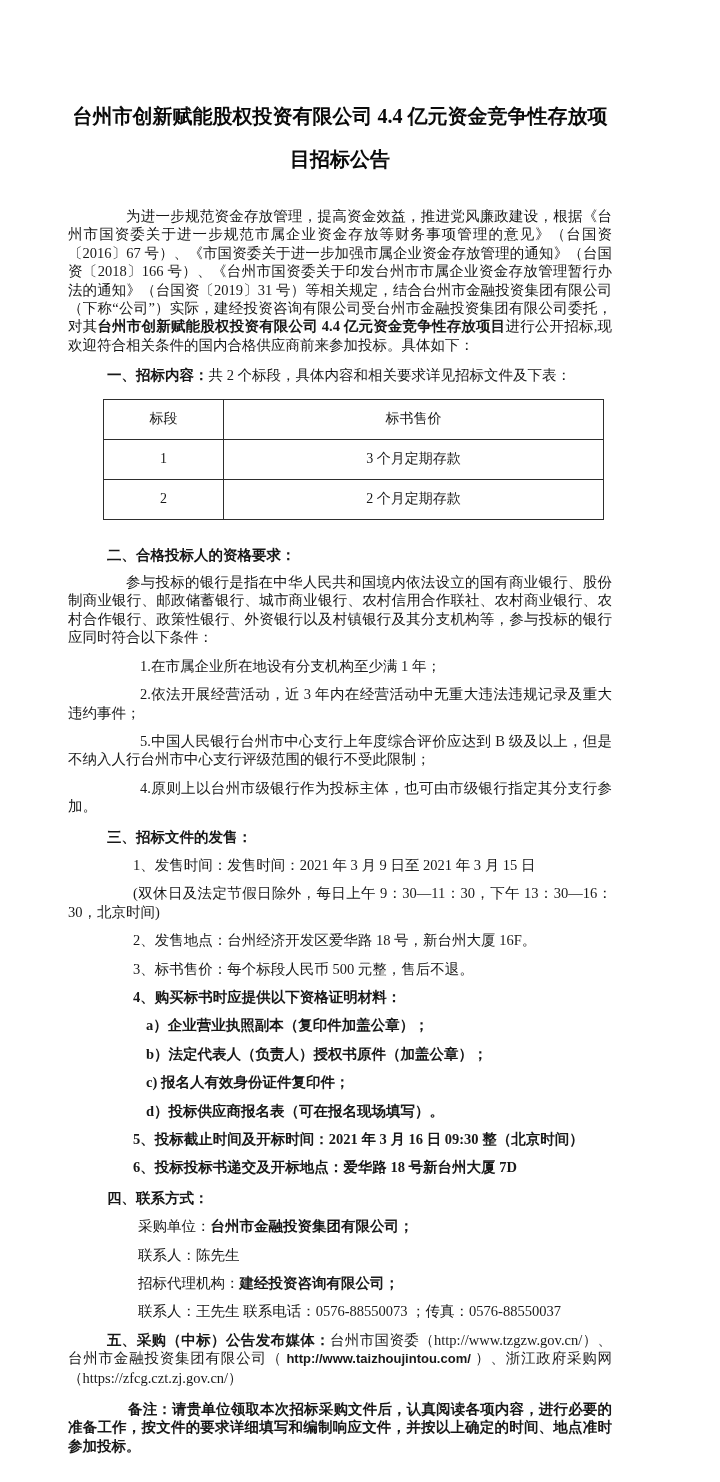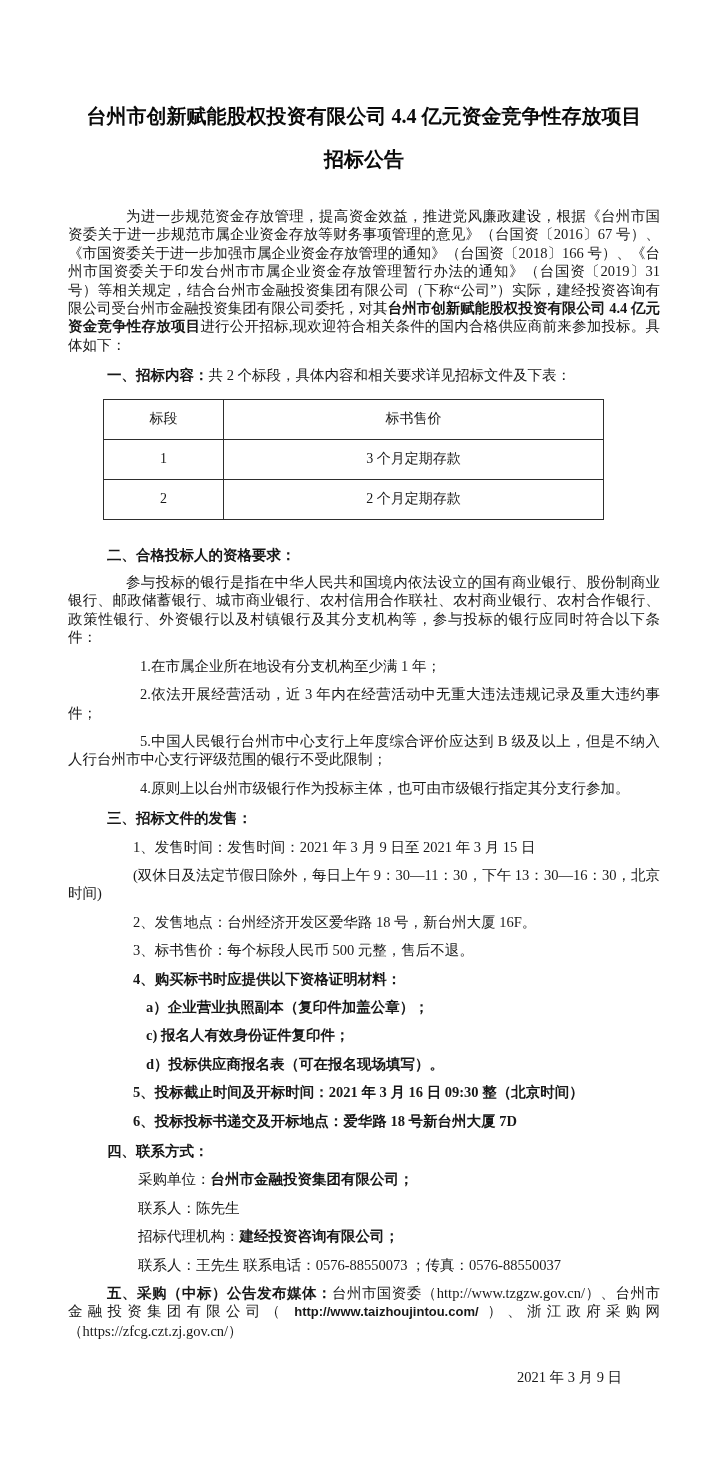--- a/index.html
+++ b/index.html
@@ -9,21 +9,21 @@
     background: #ffffff;
     overflow: hidden;
     font-family: "Liberation Serif", "DejaVu Serif", serif;
     font-size: 14.5px;
     color: #181818;
   }
   * { box-sizing: border-box; }
   .page {
     width: 720px;
     height: 1482px;
-    padding: 95px 60px 0 68px;
+    padding: 95px 108px 0 68px;
     background: #ffffff;
     position: relative;
   }
   .doc-title {
     font-size: 20px;
     font-weight: bold;
     color: #0a0a0a;
     text-align: center;
     line-height: 43px;
     max-width: 556px;
@@ -109,29 +109,31 @@
   <p class="item ind-num2">5.中国人民银行台州市中心支行上年度综合评价应达到 B 级及以上，但是不纳入人行台州市中心支行评级范围的银行不受此限制；</p>
   <p class="item ind-num2">4.原则上以台州市级银行作为投标主体，也可由市级银行指定其分支行参加。</p>
 
   <p class="p ind-sec sec-head">三、招标文件的发售：</p>
   <p class="item ind-num3">1、发售时间：发售时间：2021 年 3 月 9 日至 2021 年 3 月 15 日</p>
   <p class="item ind-num3">(双休日及法定节假日除外，每日上午 9：30—11：30，下午 13：30—16：30，北京时间)</p>
   <p class="item ind-num3">2、发售地点：台州经济开发区爱华路 18 号，新台州大厦 16F。</p>
   <p class="item ind-num3">3、标书售价：每个标段人民币 500 元整，售后不退。</p>
   <p class="item ind-num3 b">4、购买标书时应提供以下资格证明材料：</p>
   <p class="item ind-letter b">a）企业营业执照副本（复印件加盖公章）；</p>
+  <p class="item ind-letter b">b）法定代表人（负责人）授权书原件（加盖公章）；</p>
   <p class="item ind-letter b">c) 报名人有效身份证件复印件；</p>
   <p class="item ind-letter b">d）投标供应商报名表（可在报名现场填写）。</p>
   <p class="item ind-num3 b">5、投标截止时间及开标时间：2021 年 3 月 16 日 09:30 整（北京时间）</p>
   <p class="item ind-num3 b">6、投标投标书递交及开标地点：爱华路 18 号新台州大厦 7D</p>
 
   <p class="p ind-sec sec-head">四、联系方式：</p>
   <p class="item ind-contact"><span>采购单位：</span><span class="b">台州市金融投资集团有限公司；</span></p>
   <p class="item ind-contact">联系人：陈先生</p>
   <p class="item ind-contact"><span>招标代理机构：</span><span class="b">建经投资咨询有限公司；</span></p>
   <p class="item ind-contact">联系人：王先生 联系电话：0576-88550073 ；传真：0576-88550037</p>
 
   <p class="p ind-sec"><span class="b">五、采购（中标）公告发布媒体：</span><span>台州市国资委（http://www.tzgzw.gov.cn/）、台州市金融投资集团有限公司（ </span><span class="url-b">http://www.taizhoujintou.com/</span><span> ）、浙江政府采购网（https://zfcg.czt.zj.gov.cn/）</span></p>
 
+  <p class="p ind-remark b" style="margin-top:13px;">备注：请贵单位领取本次招标采购文件后，认真阅读各项内容，进行必要的准备工作，按文件的要求详细填写和编制响应文件，并按以上确定的时间、地点准时参加投标。</p>
 
   <div class="doc-date">2021 年 3 月 9 日</div>
 
 </div>
 
 </body></html>

